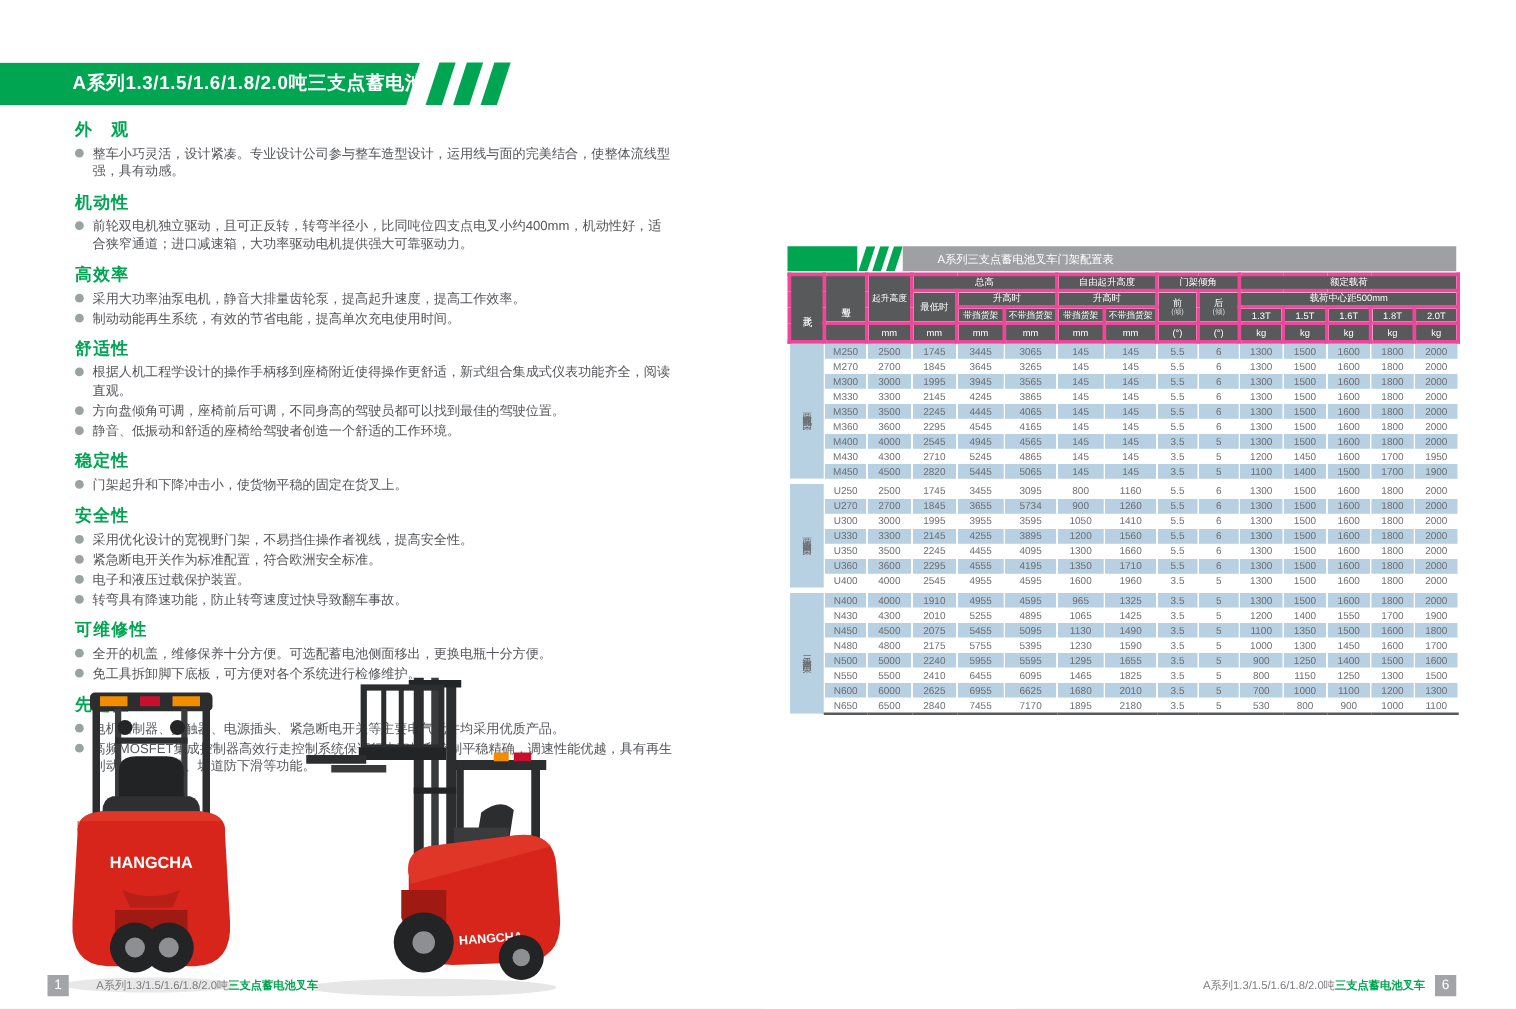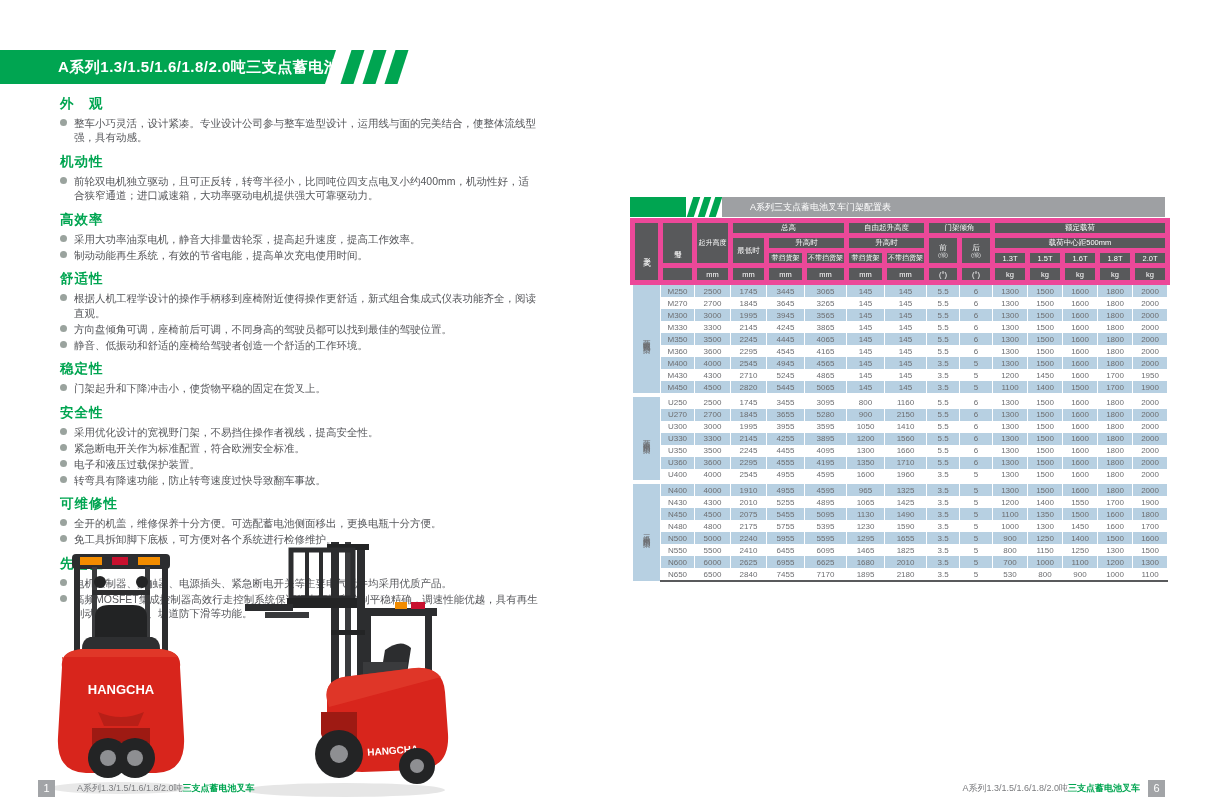--- a/index.html
+++ b/index.html
@@ -29,21 +29,21 @@
   .table-wrap{position:absolute;top:197px;left:630px;width:535px;}
   .tbar{display:flex;height:20px;}
   .tbar-green{width:56px;background:#00a551;}
   .tbar-stripes{width:36px;position:relative;background:#fff;overflow:hidden;}
   .tbar-stripes i{position:absolute;top:0;width:7px;height:20px;background:#00a551;transform:skewX(-18deg);}
   .tbar-label{flex:1;background:#9ea0a3;color:#fff;font-size:9px;line-height:20px;padding-left:28px;}
   table.spec{border-collapse:collapse;table-layout:fixed;width:535px;margin-top:1px;}
   table.spec th,table.spec td{padding:0;margin:0;text-align:center;vertical-align:middle;
       font-weight:normal;overflow:hidden;white-space:nowrap;}
   table.spec thead th,table.spec thead td{background:#58595b;color:#fff;font-size:7.5px;
-      border:5px solid #ec4899;}
+      border:3px solid #ec4899;}
   table.spec thead .sub{display:block;font-size:6px;line-height:5px;color:#d9dadb;}
   .vtext{writing-mode:vertical-rl;text-orientation:upright;letter-spacing:1px;margin:0 auto;}
   table.spec tbody td{font-size:8px;height:12px;color:#6d6e71;border-right:1px solid #fff;}
   table.spec tbody tr.blue td{background:#b7d0e2;}
   table.spec tbody td.grp{background:#b7d0e2;font-size:7.5px;border-bottom:1px solid #fff;}
   table.spec tbody tr.gap td{height:3px;background:#fff;border:none;}
   table.spec tbody tr.last td{border-bottom:2px solid #595a5c;}
 </style>
 </head>
 <body>
@@ -454,23 +454,23 @@
             <td>1500</td>
             <td>1600</td>
             <td>1800</td>
             <td>2000</td>
           </tr>
           <tr class="blue">
             <td>U270</td>
             <td>2700</td>
             <td>1845</td>
             <td>3655</td>
-            <td>5280</td>
+            <td>5734</td>
             <td>900</td>
-            <td>2150</td>
+            <td>1260</td>
             <td>5.5</td>
             <td>6</td>
             <td>1300</td>
             <td>1500</td>
             <td>1600</td>
             <td>1800</td>
             <td>2000</td>
           </tr>
           <tr class="">
             <td>U300</td>

